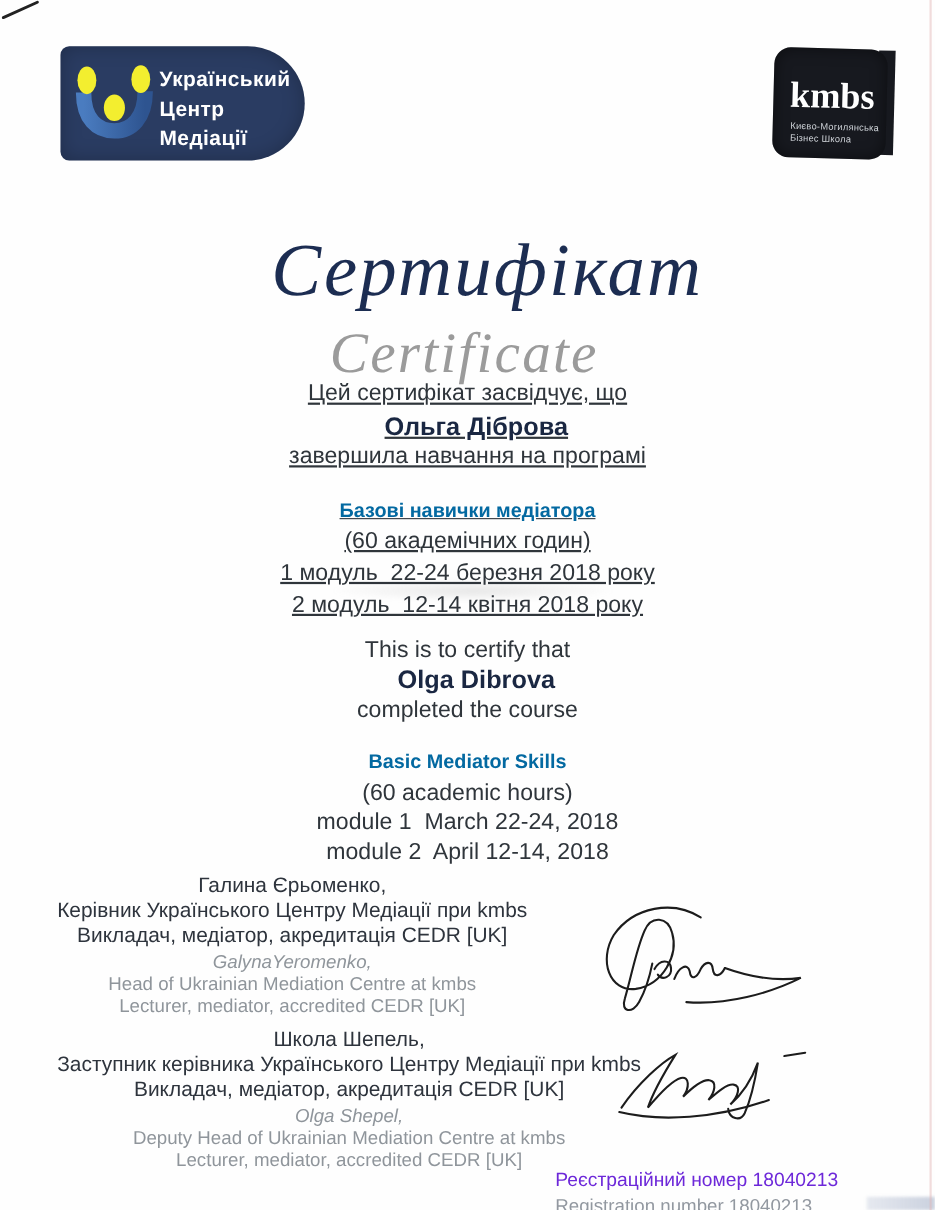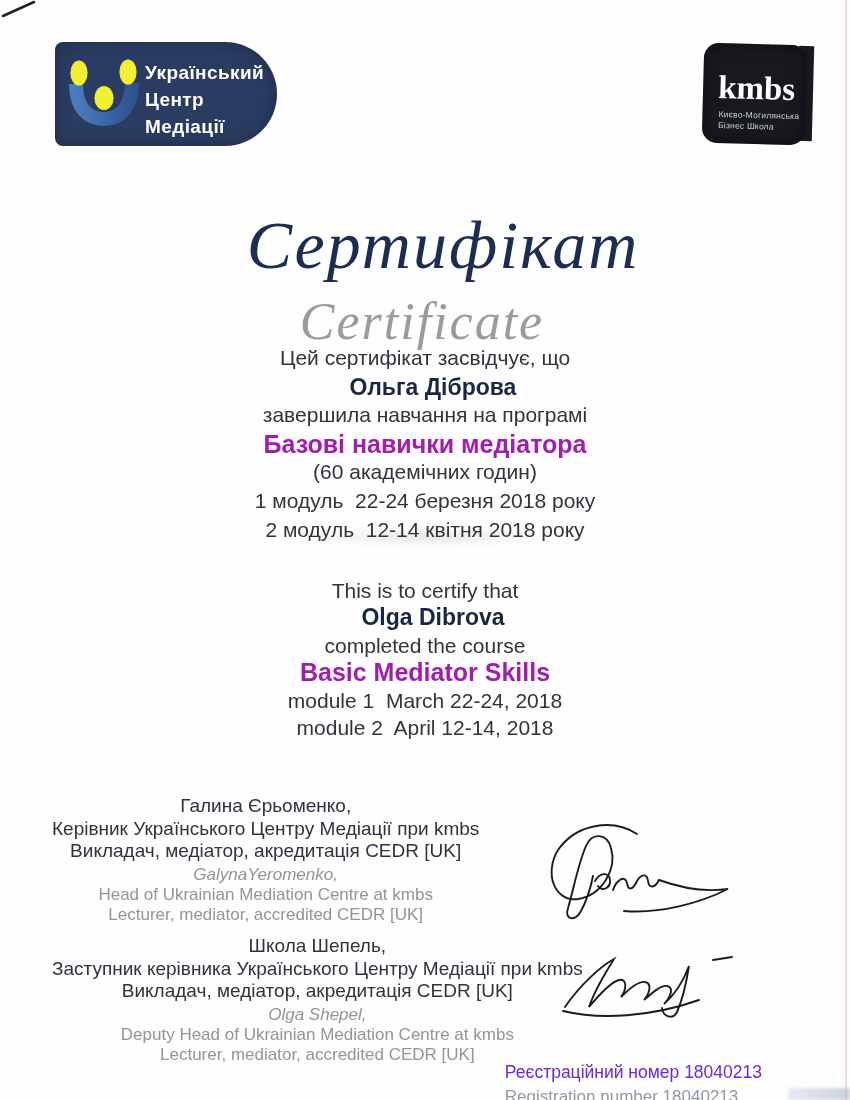--- a/index.html
+++ b/index.html
@@ -42,26 +42,26 @@
     font-family:"Liberation Serif",serif;font-style:italic;font-weight:400;
     font-size:68px;color:#1c2d52;letter-spacing:2px;padding-left:42px;
   }
   .title-en{
     position:absolute;left:0;right:6px;top:292px;text-align:center;
     font-family:"Liberation Serif",serif;font-style:italic;
     font-size:52px;color:#9b9b9b;letter-spacing:2px;
   }
   
   .block{position:absolute;left:0;right:0;text-align:center;color:#2f353b;}
-  .uk-block{top:344px;}
+  .uk-block{top:344px;text-decoration:underline;}
   .en-block{top:577px;}
   .line{font-size:21px;line-height:28.6px;white-space:pre;}
   .en-block .line{line-height:27.4px;}
   .line.name{font-weight:700;font-size:23px;color:#1a2742;margin-left:16px;}
-  .line.course{font-weight:700;font-size:25px;color:#a21caf;}
+  .line.course{font-weight:700;font-size:18px;color:#0369a1;margin-top:20px;}
   
   .sig-block{position:absolute;left:52px;text-align:center;}
   .sig-block.first{top:795px;}
   .sig-block.second{top:935px;}
   .sig-uk{font-size:19px;line-height:22.6px;color:#2e343d;}
   .sig-en{font-size:17px;line-height:20.2px;color:#8f959b;}
   .sig-en.pad{margin-top:2px;font-style:italic;}
   
   .signature{position:absolute;}
   .signature path{fill:none;stroke:#1c1c1c;stroke-width:1.9;stroke-linecap:round;}
@@ -137,20 +137,21 @@
     <div class="line">(60 академічних годин)</div>
     <div class="line">1 модуль  22-24 березня 2018 року</div>
     <div class="line">2 модуль  12-14 квітня 2018 року</div>
   </div>
 
   <div class="block en-block">
     <div class="line">This is to certify that</div>
     <div class="line name">Olga Dibrova</div>
     <div class="line">completed the course</div>
     <div class="line course">Basic Mediator Skills</div>
+    <div class="line">(60 academic hours)</div>
     <div class="line">module 1  March 22-24, 2018</div>
     <div class="line">module 2  April 12-14, 2018</div>
   </div>
 
   <div class="sig-block first">
     <div class="sig-uk">Галина Єрьоменко,</div>
     <div class="sig-uk">Керівник Українського Центру Медіації при kmbs</div>
     <div class="sig-uk">Викладач, медіатор, акредитація CEDR [UK]</div>
     <div class="sig-en pad">GalynaYeromenko,</div>
     <div class="sig-en">Head of Ukrainian Mediation Centre at kmbs</div>

